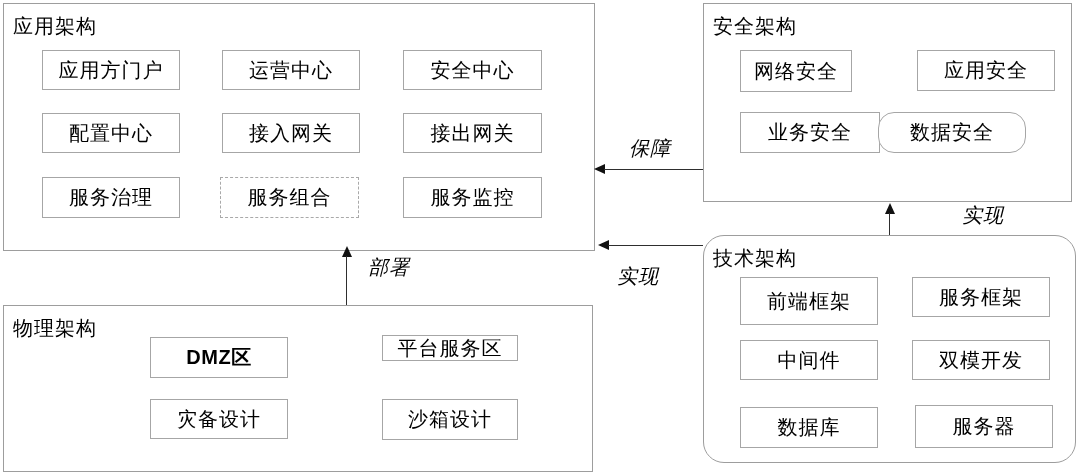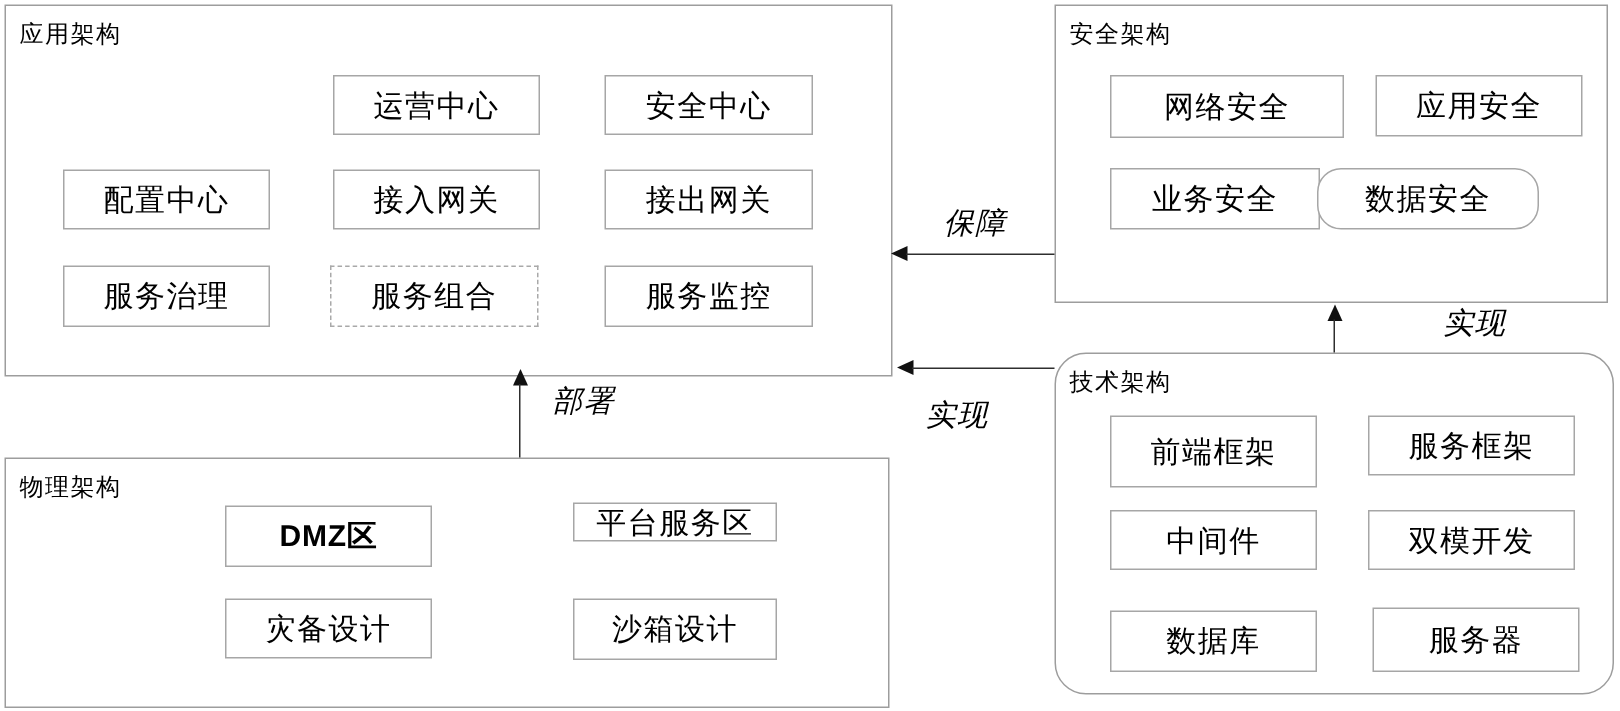--- a/index.html
+++ b/index.html
@@ -2,21 +2,21 @@
 <html><head>
 <meta charset="utf-8">
 <style>
   html,body{margin:0;padding:0;background:#ffffff;}
   .canvas{
     position:relative;width:1080px;height:474px;background:#ffffff;
     font-family:"Liberation Sans","DejaVu Sans",sans-serif;color:#000;
     overflow:hidden;
   }
   .panel{position:absolute;border:1px solid #9d9d9d;background:#ffffff;box-sizing:border-box;}
-  .panel-title{position:absolute;left:9px;top:9px;font-size:16px;letter-spacing:1px;white-space:nowrap;color:#000;}
+  .panel-title{position:absolute;left:9px;top:9px;font-size:20px;letter-spacing:1px;white-space:nowrap;color:#000;}
   .node{
     position:absolute;border:1px solid #a6a6a6;background:#ffffff;box-sizing:border-box;
     display:flex;align-items:center;justify-content:center;
     font-size:20px;letter-spacing:1px;white-space:nowrap;color:#000;
   }
   .node.dashed{border:1px dashed #a9a9a9;}
   .node.bold{font-weight:bold;letter-spacing:0.5px;}
   .hline{position:absolute;height:1px;background:#2e2e2e;}
   .vline{position:absolute;width:1px;background:#2e2e2e;}
   .head-left{position:absolute;width:0;height:0;
@@ -39,30 +39,31 @@
   </div>
 
   <div class="panel" style="left:703px;top:235px;width:373px;height:228px;border-radius:21px;">
     <span class="panel-title">技术架构</span>
   </div>
 
   <div class="panel" style="left:3px;top:305px;width:590px;height:167px;">
     <span class="panel-title">物理架构</span>
   </div>
 
+  <div class="node" style="left:42px;top:50px;width:138px;height:40px;">应用方门户</div>
   <div class="node" style="left:222px;top:50px;width:138px;height:40px;">运营中心</div>
   <div class="node" style="left:403px;top:50px;width:139px;height:40px;">安全中心</div>
   <div class="node" style="left:42px;top:113px;width:138px;height:40px;">配置中心</div>
   <div class="node" style="left:403px;top:113px;width:139px;height:40px;">接出网关</div>
   <div class="node" style="left:222px;top:113px;width:138px;height:40px;">接入网关</div>
   <div class="node" style="left:42px;top:177px;width:138px;height:41px;">服务治理</div>
   <div class="node dashed" style="left:220px;top:177px;width:139px;height:41px;">服务组合</div>
   <div class="node" style="left:403px;top:177px;width:139px;height:41px;">服务监控</div>
 
-  <div class="node" style="left:740px;top:50px;width:156px;height:42px;text-align:right;">网络安全</div>
+  <div class="node" style="left:740px;top:50px;width:112px;height:42px;text-align:right;">网络安全</div>
   <div class="node" style="left:917px;top:50px;width:138px;height:41px;">应用安全</div>
   <div class="node" style="left:740px;top:112px;width:140px;height:41px;">业务安全</div>
   <div class="node" style="left:878px;top:112px;width:148px;height:41px;border-radius:16px;">数据安全</div>
 
   <div class="node" style="left:740px;top:277px;width:138px;height:48px;">前端框架</div>
   <div class="node" style="left:912px;top:277px;width:138px;height:40px;">服务框架</div>
   <div class="node" style="left:740px;top:340px;width:138px;height:40px;">中间件</div>
   <div class="node" style="left:912px;top:340px;width:138px;height:40px;">双模开发</div>
   <div class="node" style="left:740px;top:407px;width:138px;height:41px;">数据库</div>
   <div class="node" style="left:915px;top:405px;width:138px;height:43px;">服务器</div>

